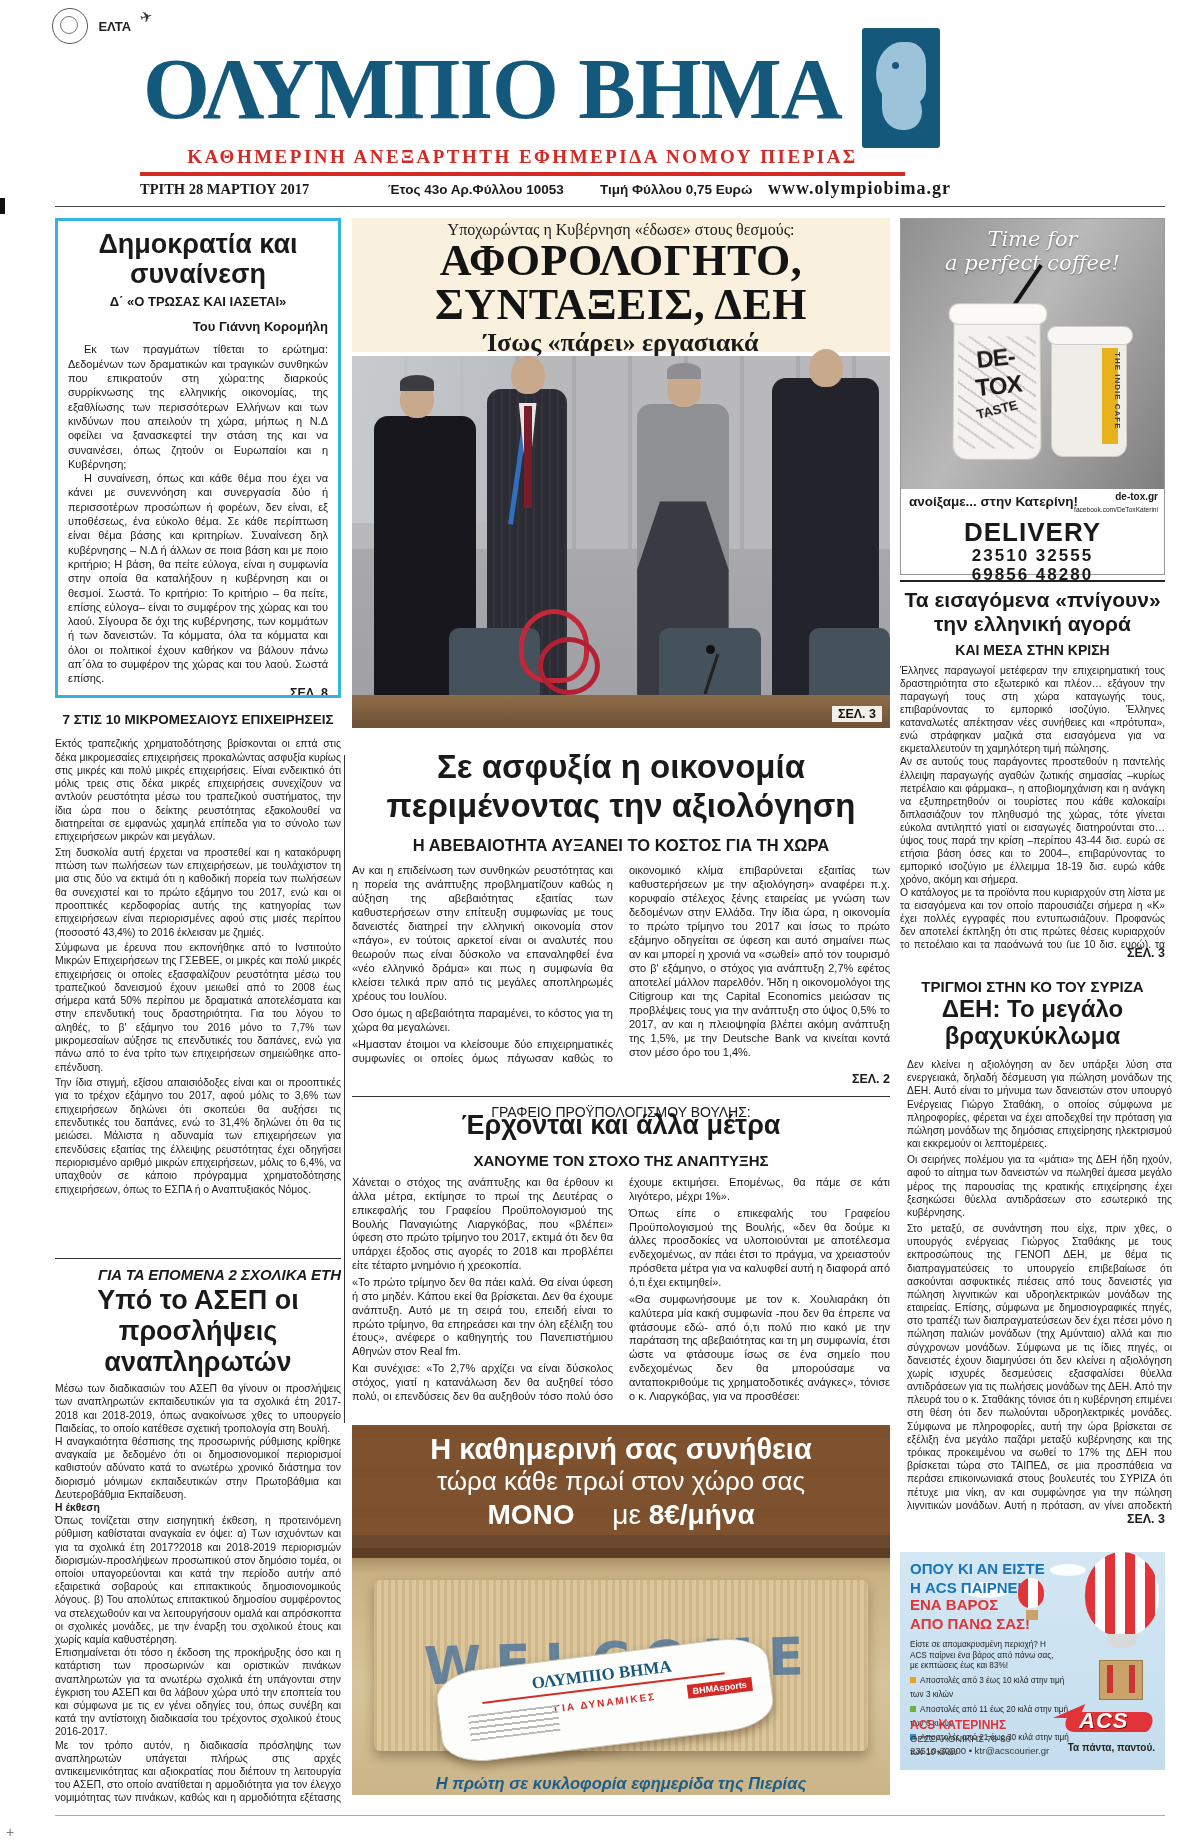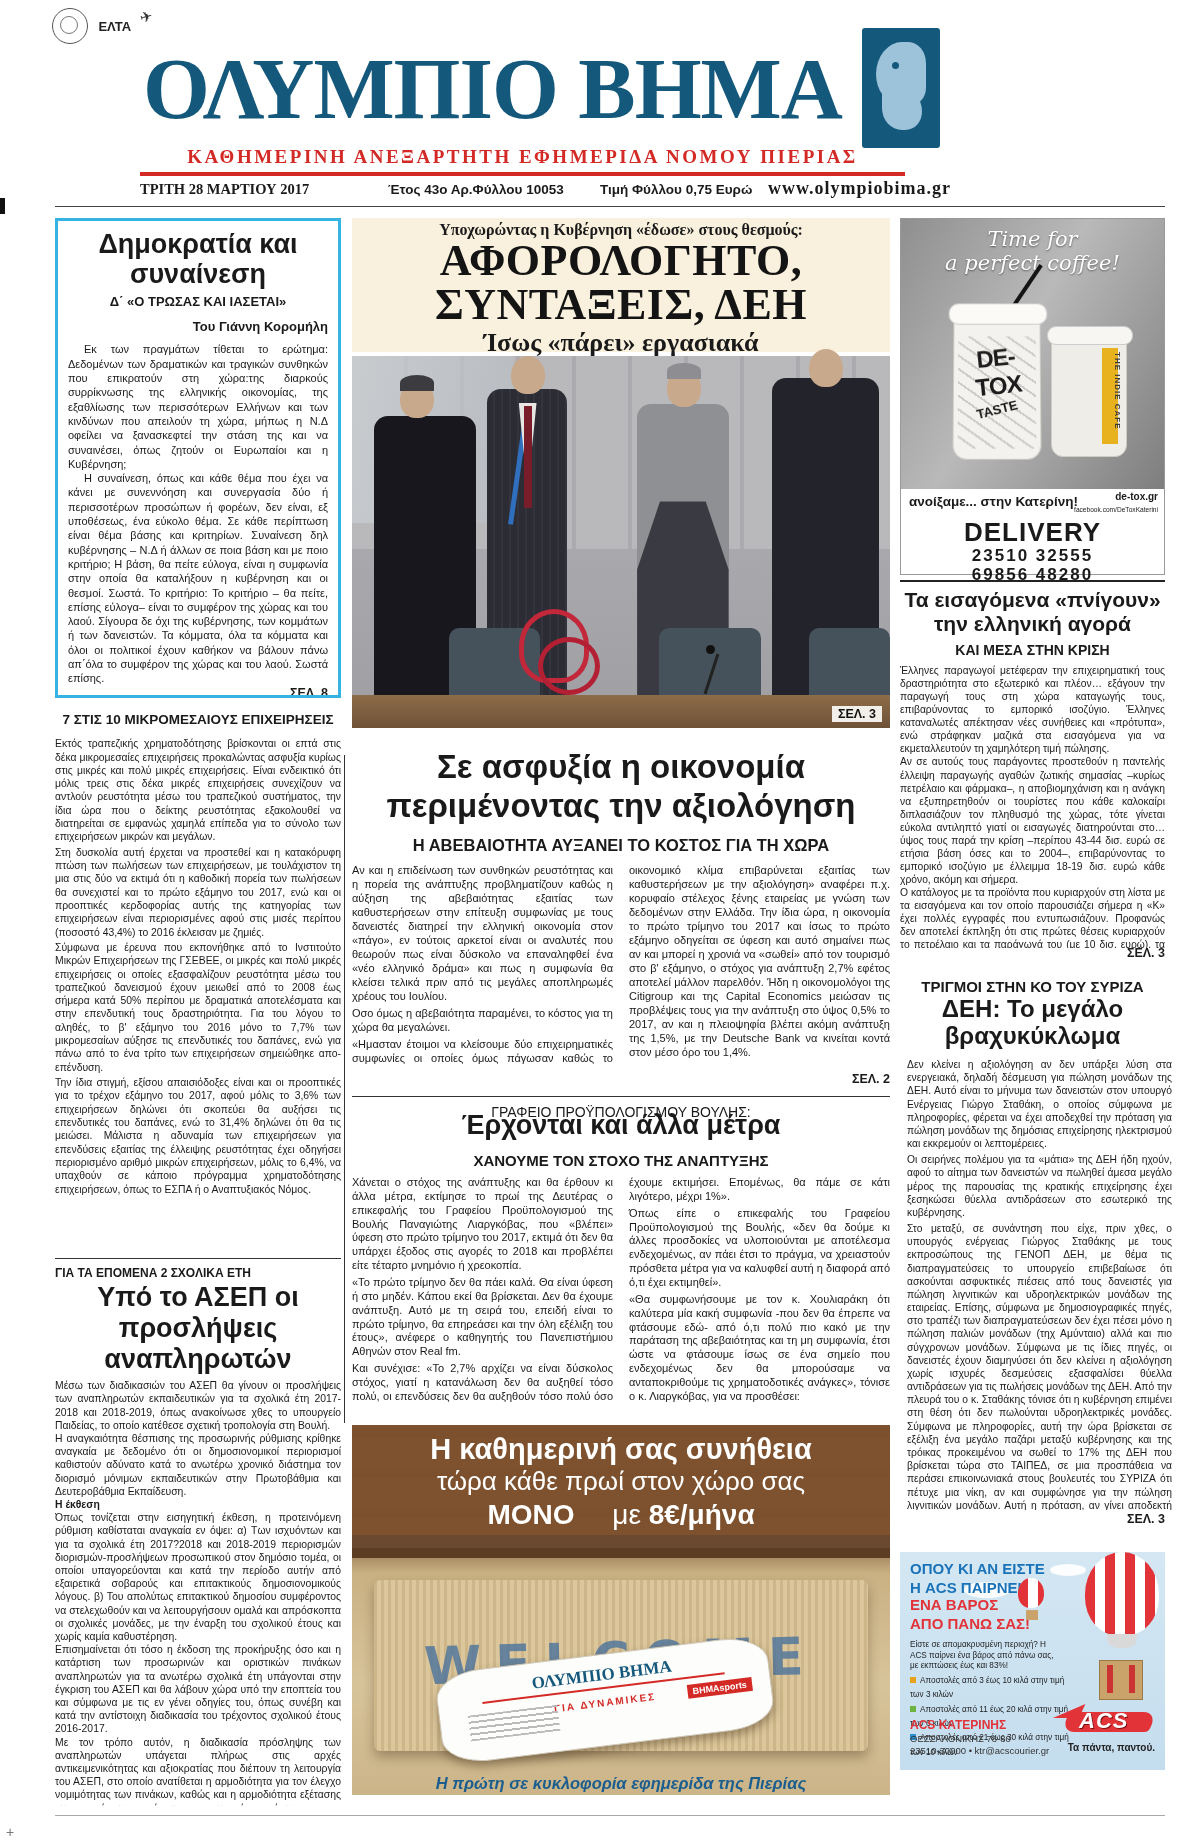--- a/index.html
+++ b/index.html
@@ -53,29 +53,29 @@
   .lb-body{font-size:11px;line-height:1.3;margin-top:8px;}
   .lb-body p{margin:0;text-indent:16px;}
   .pageref{font-size:12.5px;font-weight:bold;text-align:right;}
   .res-wrap{top:708px;height:548px;}
   .res-title{font-size:23px;font-weight:bold;text-align:center;line-height:1.1;}
   .res-kicker{font-size:13.5px;font-weight:bold;text-align:center;margin-top:4px;line-height:1.2;}
   .res-body{font-size:10.4px;line-height:1.28;margin-top:9px;}
   .res-body p{margin:0 0 2px 0;}
   .ldiv{left:55px;top:1258px;width:286px;height:1px;background:#333;}
   .asep-wrap{top:1266px;height:540px;}
-  .asep-kicker{font-size:12px;font-weight:bold;text-align:left;}
+  .asep-kicker{font-size:15px;font-weight:bold;text-align:right;font-style:italic;}
   .asep-title{font-size:27px;font-weight:bold;text-align:center;line-height:1.15;margin-top:2px;}
   .asep-body{font-size:10.4px;line-height:1.27;margin-top:4px;}
   .asep-body p{margin:0;}
 
   
   .center{left:352px;width:538px;}
   .creambox{top:218px;height:134px;background:#f9f1dd;text-align:center;padding-top:3px;box-sizing:border-box;}
-  .lead-kicker{font-size:16px;font-weight:bold;}
+  .lead-kicker{font-size:16px;font-weight:normal;}
   .lead-h1{font-size:44px;font-weight:bold;line-height:1.0;letter-spacing:0.5px;color:#141414;}
   .lead-sub{font-size:26px;font-weight:bold;margin-top:1px;}
   .photo{top:356px;height:372px;background:linear-gradient(#b5b5b8,#9e9ea3);}
   .ph-wall{position:absolute;left:0;top:0;width:100%;height:52%;
            background:repeating-linear-gradient(90deg,#b9b9bc 0 52px,#ababaf 52px 56px);}
   .ph-glass{position:absolute;left:0;top:0;width:30%;height:45%;
            background:linear-gradient(100deg,#cfd3d6,#b7bcc2);opacity:.7;}
   .person{position:absolute;border-radius:14px 14px 0 0;}
   .head{position:absolute;width:34px;height:38px;background:#c9a98c;border-radius:50% 50% 45% 45%;}
   .hair{position:absolute;width:34px;height:16px;background:#3c3c40;border-radius:50% 50% 0 0;}

